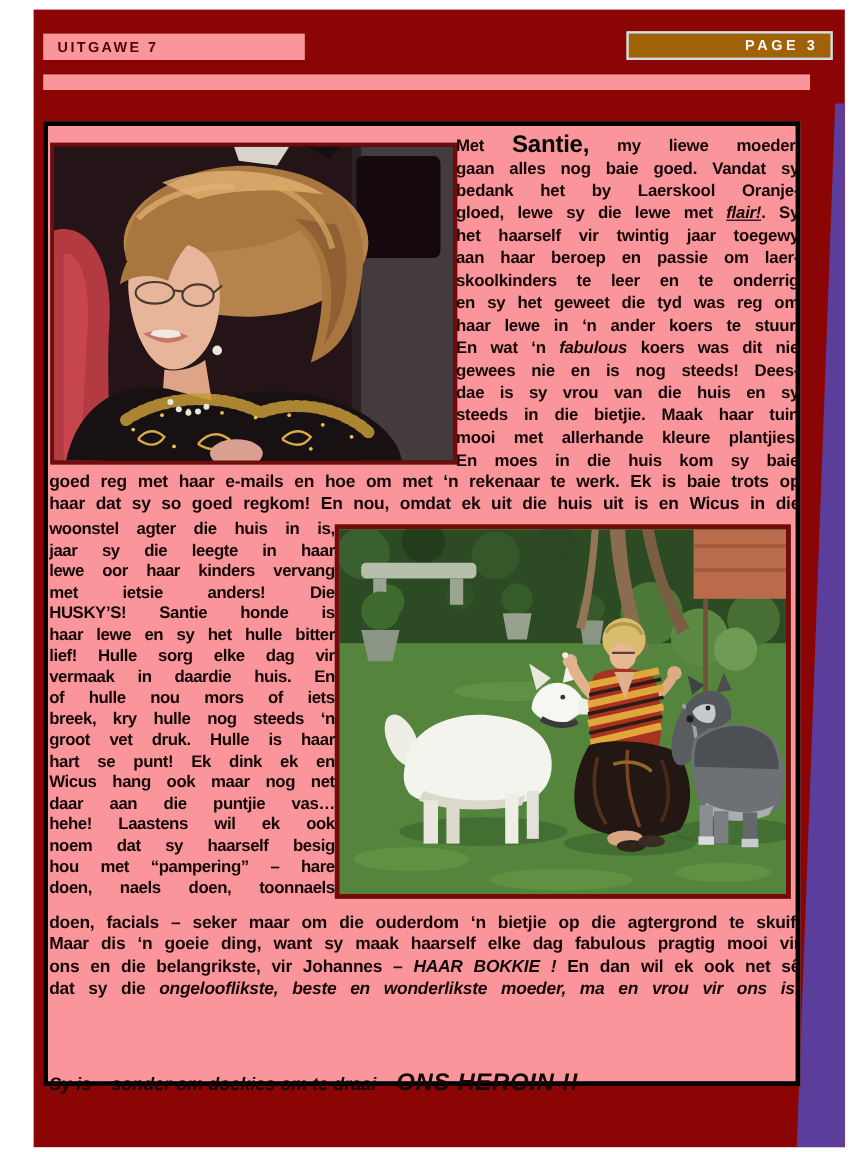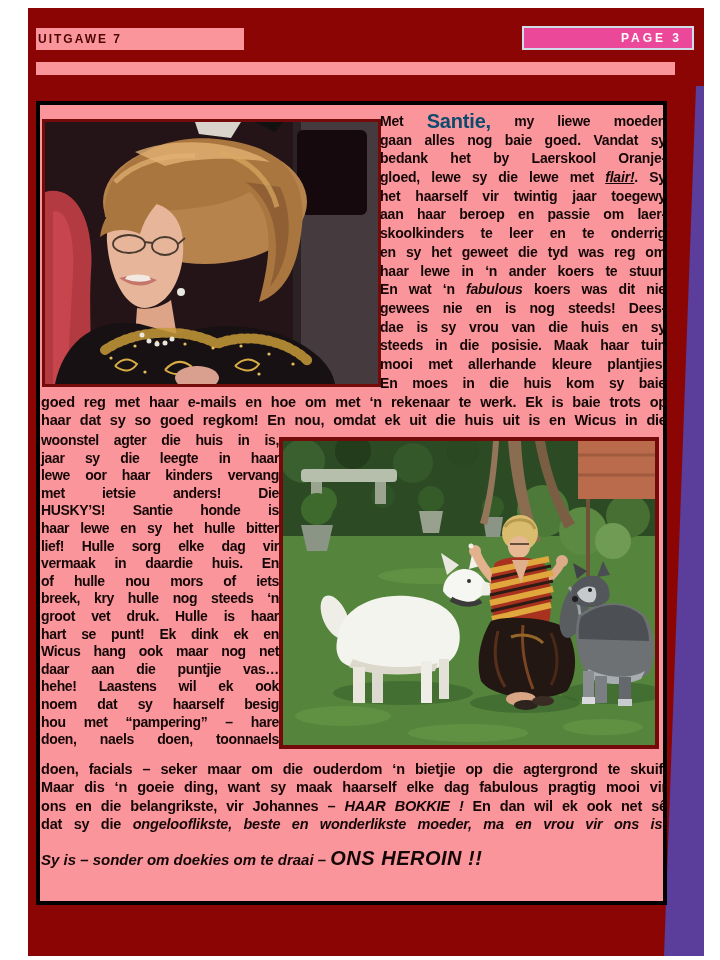--- a/index.html
+++ b/index.html
@@ -1,22 +1,22 @@
 <!DOCTYPE html>
 <html><head>
 <meta charset="utf-8">
 <style>
   html,body{margin:0;padding:0;background:#ffffff;}
   .stage{position:relative;width:720px;height:960px;background:#ffffff;overflow:hidden;
          font-family:"Liberation Sans",sans-serif;}
   .page{position:absolute;left:28px;top:8px;width:676px;height:948px;background:#8b0505;}
   .issue-box{position:absolute;left:8px;top:20px;width:206px;height:22px;background:#fa969b;
              color:#4f0404;font-weight:bold;font-size:12px;letter-spacing:2px;
-             line-height:23px;padding-left:2px;}
-  .page-box{position:absolute;left:494px;top:18px;width:158px;height:20px;background:#ec4899;
+             line-height:23px;padding-left:12px;}
+  .page-box{position:absolute;left:494px;top:18px;width:158px;height:20px;background:#a16207;
             border:2px solid #cfdcea;color:#ffffff;font-weight:bold;font-size:12px;
             letter-spacing:3px;line-height:20px;text-align:right;padding-right:10px;}
   .pink-bar{position:absolute;left:8px;top:54px;width:639px;height:13px;background:#fa969b;}
   .wedge{position:absolute;left:632px;top:78px;width:44px;height:870px;}
   .panel{position:absolute;left:8px;top:93px;width:631px;height:804px;background:#fa969b;
          border:4px solid #000000;box-sizing:border-box;}
   .photo-frame{position:absolute;border:3px solid #750a0a;box-sizing:border-box;background:#241417;
                overflow:hidden;}
   .pf1{left:2px;top:14px;width:339px;height:268px;}
   .pf2{left:239px;top:332px;width:380px;height:312px;border-width:4px;background:#55853c;}
@@ -26,23 +26,23 @@
   .tl.just{display:flex;justify-content:space-between;}
   .wd{white-space:pre;flex-shrink:0;}
   .b-a{left:340px;top:7px;width:286px;font-size:14px;letter-spacing:-0.2px;}
   .b-a .tl{height:18.7px;line-height:18.7px;}
   .b-b{left:1px;top:288px;width:626px;font-size:14.5px;letter-spacing:-0.2px;text-align:center;}
   .b-b .tl{height:18.4px;line-height:18.4px;}
   .b-c{left:1px;top:327px;width:238px;font-size:14px;letter-spacing:-0.35px;}
   .b-c .tl{height:17.6px;line-height:17.6px;}
   .b-d{left:1px;top:655px;width:626px;font-size:14.5px;letter-spacing:-0.2px;}
   .b-d .tl{height:18.3px;line-height:18.3px;}
-  .b-e{left:1px;top:740px;width:580px;font-size:15px;}
+  .b-e{left:1px;top:784px;width:580px;font-size:15px;}
   .b-e .tl{height:26px;line-height:26px;}
-  .nm{font-size:20px;color:#0c4a6e;}
+  .nm{font-size:20px;color:#000000;}
   .iu{font-style:italic;text-decoration:underline;}
   .i{font-style:italic;}
   .tl.i{font-style:italic;}
   .big{font-size:20px;letter-spacing:0.5px;}
 </style>
 </head>
 <body>
 
 <div class="stage">
   <div class="page">
@@ -335,21 +335,21 @@
             <span class="wd"><span>van</span></span>
             <span class="wd"><span>die</span></span>
             <span class="wd"><span>huis</span></span>
             <span class="wd"><span>en</span></span>
             <span class="wd"><span>sy</span></span>
           </div>
           <div class="tl just">
             <span class="wd"><span>steeds</span></span>
             <span class="wd"><span>in</span></span>
             <span class="wd"><span>die</span></span>
-            <span class="wd"><span>posisie.</span></span>
+            <span class="wd"><span>bietjie.</span></span>
             <span class="wd"><span>Maak</span></span>
             <span class="wd"><span>haar</span></span>
             <span class="wd"><span>tuin</span></span>
           </div>
           <div class="tl just">
             <span class="wd"><span>mooi</span></span>
             <span class="wd"><span>met</span></span>
             <span class="wd"><span>allerhande</span></span>
             <span class="wd"><span>kleure</span></span>
             <span class="wd"><span>plantjies.</span></span>

